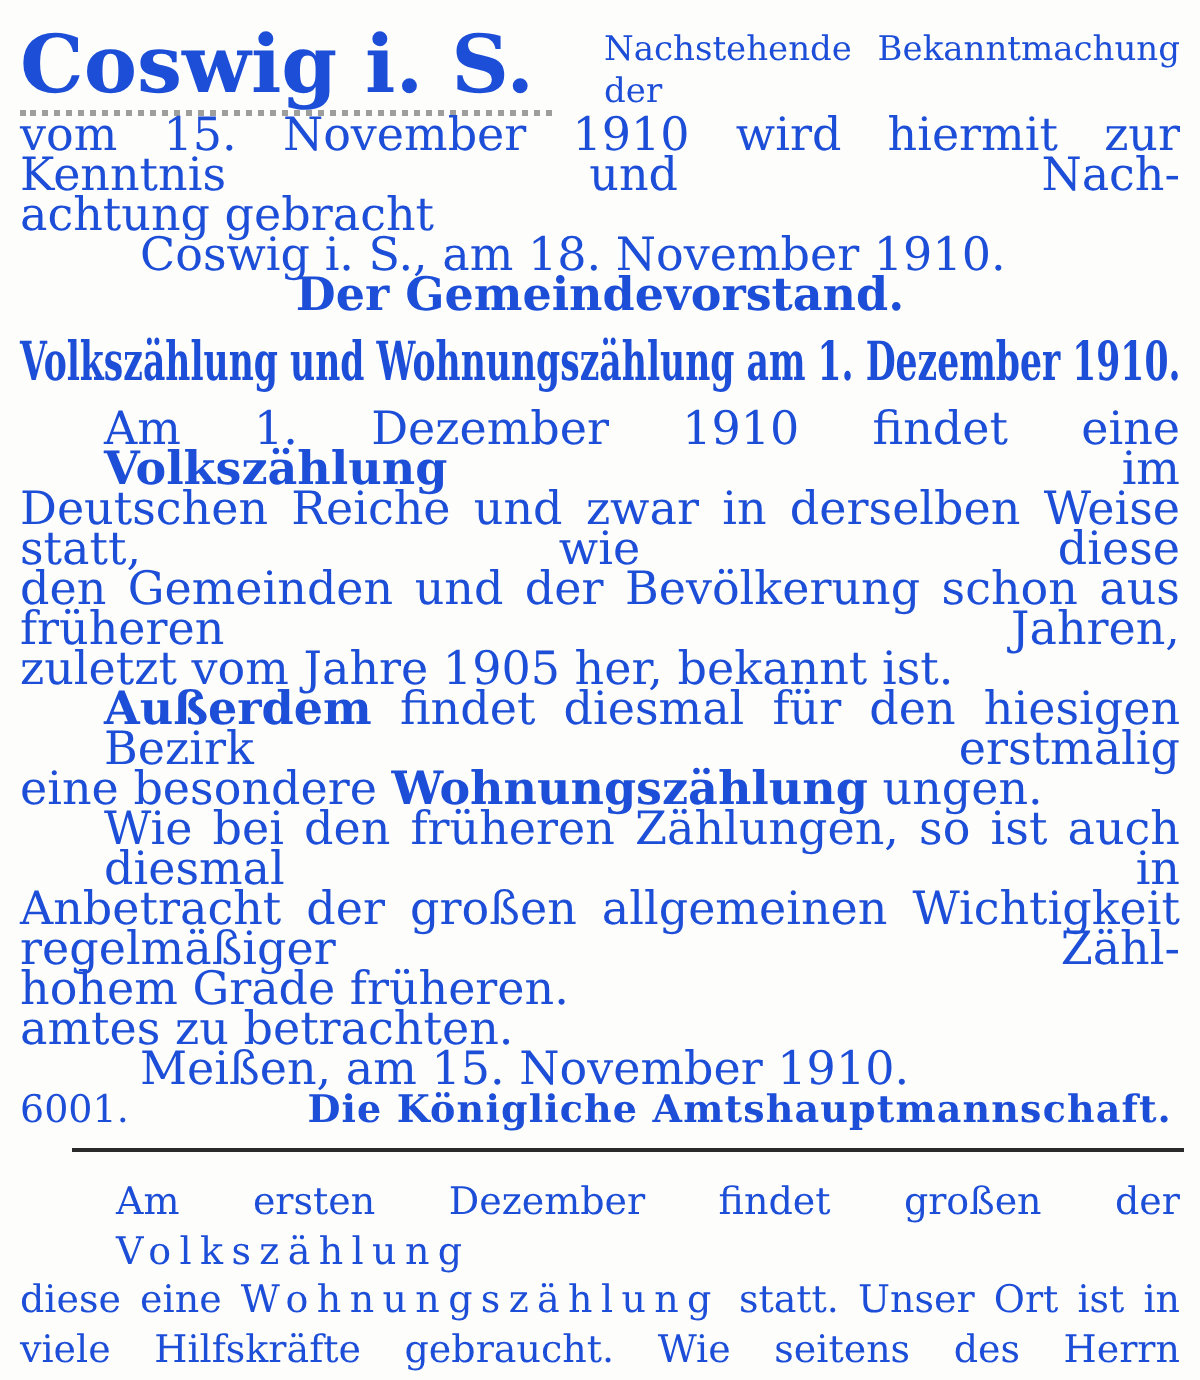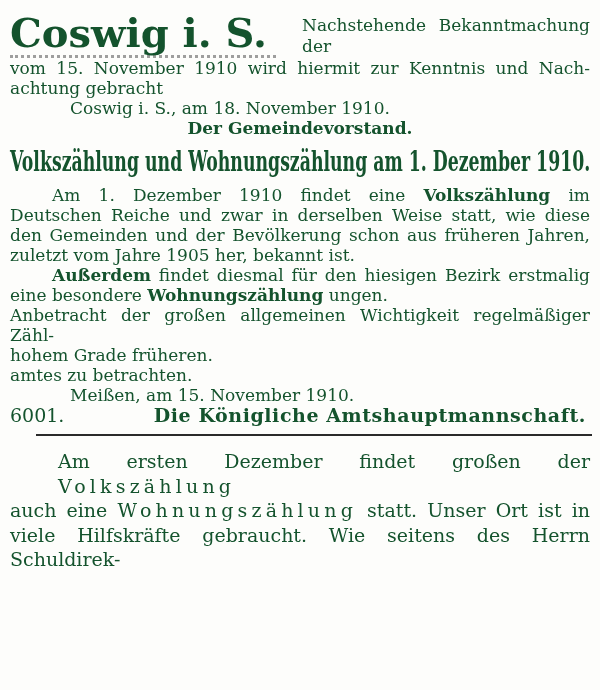--- a/index.html
+++ b/index.html
@@ -1,27 +1,27 @@
 <!DOCTYPE html>
 <html><head>
 <meta charset="utf-8">
 <style>
   html,body{margin:0;padding:0;background:#e8e8e8;}
   .page{
     position:relative;
     width:600px;height:690px;
     background:#fdfdfb;
-    color:#14532d;
+    color:#1d4ed8;
     font-family:"DejaVu Serif","Liberation Serif",serif;
     box-sizing:border-box;
     padding:12px 10px 0 10px;
     overflow:hidden;
   }
   .ln{width:100%;box-sizing:border-box;}
-  .sz1{font-size:17px;line-height:20px;}
+  .sz1{font-size:23px;line-height:20px;}
   .jl{text-align:justify;text-align-last:justify;}
   .ll{text-align:left;}
   .center{text-align:center;}
   .b{font-weight:bold;}
   b{font-weight:bold;}
   .ind{padding-left:42px;}
   .dateline{padding-left:60px;}
   .mast-row{display:flex;align-items:flex-start;}
   .mast{flex:0 0 292px;}
   .mast-title{
@@ -78,34 +78,35 @@
   </div>
 
   <div class="ln jl sz1 ind"><span>Am 1. Dezember 1910 findet eine</span> <b>Volkszählung</b> <span>im</span></div>
   <div class="ln jl sz1">Deutschen Reiche und zwar in derselben Weise statt, wie diese</div>
   <div class="ln jl sz1">den Gemeinden und der Bevölkerung schon aus früheren Jahren,</div>
   <div class="ln ll sz1">zuletzt vom Jahre 1905 her, bekannt ist.</div>
 
   <div class="ln jl sz1 ind"><b>Außerdem</b> <span>findet diesmal für den hiesigen Bezirk erstmalig</span></div>
   <div class="ln ll sz1"><span>eine besondere</span> <b>Wohnungszählung</b> <span>ungen.</span></div>
 
+  <div class="ln jl sz1 ind">Wie bei den früheren Zählungen, so ist auch diesmal in</div>
   <div class="ln jl sz1">Anbetracht der großen allgemeinen Wichtigkeit regelmäßiger Zähl-</div>
   <div class="ln ll sz1">hohem Grade früheren.</div>
 
   <div class="ln ll sz1">amtes zu betrachten.</div>
 
   <div class="ln ll sz1 dateline">Meißen, am 15. November 1910.</div>
 
   <div class="sig-row">
     <span>6001.</span>
     <span class="sig-bold">Die Königliche Amtshauptmannschaft.</span>
   </div>
 
   <div class="divider"></div>
 
   <div class="sec2">
     <div class="ln jl ind"><span>Am ersten Dezember findet großen der</span> <span class="sp">Volkszählung</span></div>
-    <div class="ln jl"><span>auch eine</span> <span class="sp">Wohnungszählung</span> <span>statt. Unser Ort ist in</span></div>
+    <div class="ln jl"><span>diese eine</span> <span class="sp">Wohnungszählung</span> <span>statt. Unser Ort ist in</span></div>
     <div class="ln jl">viele Hilfskräfte gebraucht. Wie seitens des Herrn Schuldirek-</div>
 
   </div>
 
 </div>
 
 </body></html>

